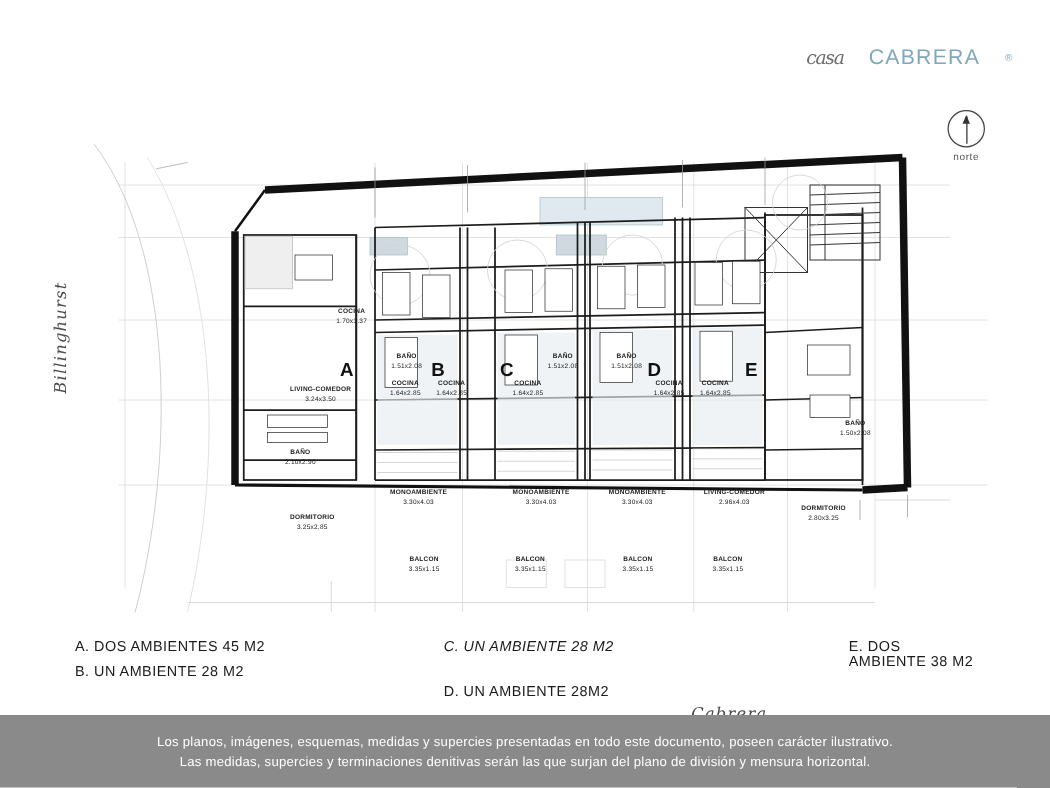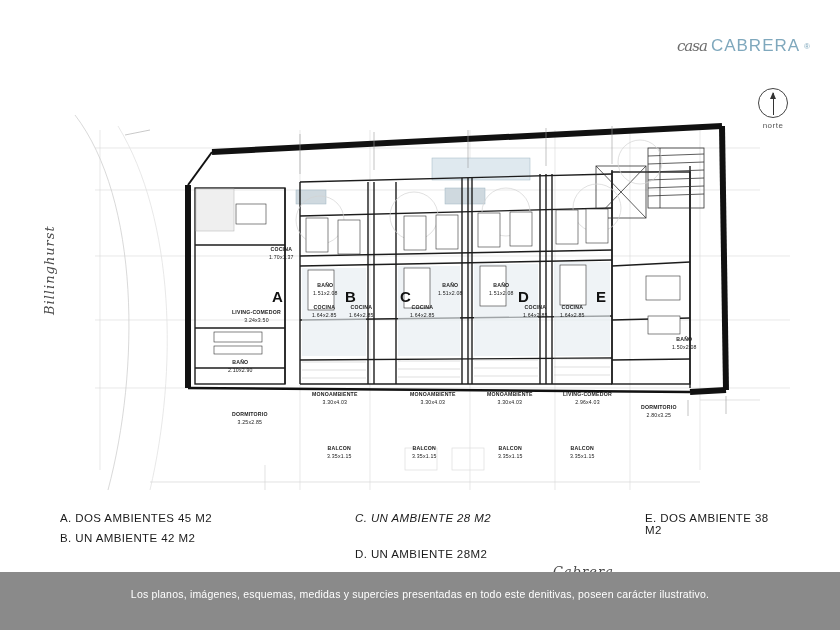--- a/index.html
+++ b/index.html
@@ -22,21 +22,21 @@
     position:absolute;left:18px;top:16px;width:6px;height:6px;border-radius:50%;
     border:1px solid #fff;box-sizing:border-box;
   }
   .title-bar .txt{
     position:absolute;left:32px;top:11px;
     color:#ffffff;font-size:13px;letter-spacing:1.4px;
   }
 
   .brand{
     position:absolute;right:30px;top:36px;
-    display:flex;align-items:center;gap:4px;
+    display:flex;align-items:center;gap:20px;
   }
   .brand .script{
     font-family:"DejaVu Serif", serif;font-style:italic;font-size:15px;color:#6d6d6d;
     letter-spacing:-1px;
   }
   .brand .name{
     font-size:17px;letter-spacing:1px;color:#7fa8bd;
   }
   .brand .reg{font-size:8px;color:#7fa8bd;vertical-align:super;}
 
@@ -83,21 +83,21 @@
     position:absolute;font-size:15px;font-weight:bold;color:#111;
   }
 
   
   .legend{position:absolute;left:0;top:512px;width:783px;height:48px;}
   .legend div{position:absolute;font-size:11.5px;letter-spacing:.4px;color:#1b1b1b;}
   .lg-a{left:60px;top:0;}
   .lg-b{left:60px;top:20px;}
   .lg-c{left:355px;top:0;font-style:italic;}
   .lg-d{left:355px;top:36px;}
-  .lg-e{left:645px;top:0;}
+  .lg-e{left:679px;top:0;}
 
   
   .footer{
     position:absolute;left:0;bottom:0;width:840px;height:58px;background:#8a8a8a;
     color:#fff;text-align:center;
   }
   .footer p{margin:0;font-size:10.5px;line-height:1.55;letter-spacing:.2px;}
   .footer .f1{padding-top:14px;}
 </style>
 </head>
@@ -314,23 +314,24 @@
         <div class="rlbl" style="left: 498px; top: 375px;"><b>BALCON</b><span>3.35x1.15</span></div>
         <div class="rlbl" style="left: 570px; top: 375px;"><b>BALCON</b><span>3.35x1.15</span></div>
         <div class="rlbl" style="left: 563px; top: 321px;"><b>LIVING-COMEDOR</b><span>2.96x4.03</span></div>
         <div class="rlbl" style="left: 672px; top: 266px;"><b>BAÑO</b><span>1.50x2.08</span></div>
         <div class="rlbl" style="left: 641px; top: 334px;"><b>DORMITORIO</b><span>2.80x3.25</span></div>
       </div>
   </div>
 
   <div class="legend">
     <div class="lg-a">A. DOS AMBIENTES 45 M2</div>
-    <div class="lg-b">B. UN AMBIENTE 42 M2</div>
+    <div class="lg-b">B. UN AMBIENTE 28 M2</div>
     <div class="lg-c">C. UN AMBIENTE 28 M2</div>
     <div class="lg-d">D. UN AMBIENTE 28M2</div>
     <div class="lg-e">E. DOS AMBIENTE 38 M2</div>
   </div>
 
   <div class="footer">
-    <p class="f1">Los planos, imágenes, esquemas, medidas y supercies presentadas en todo este denitivas, poseen carácter ilustrativo.</p>
+    <p class="f1">Los planos, imágenes, esquemas, medidas y supercies presentadas en todo este documento, poseen carácter ilustrativo.</p>
+    <p>Las medidas, supercies y terminaciones denitivas serán las que surjan del plano de división y mensura horizontal.</p>
   </div>
 
 </div>
 
 </body></html>

